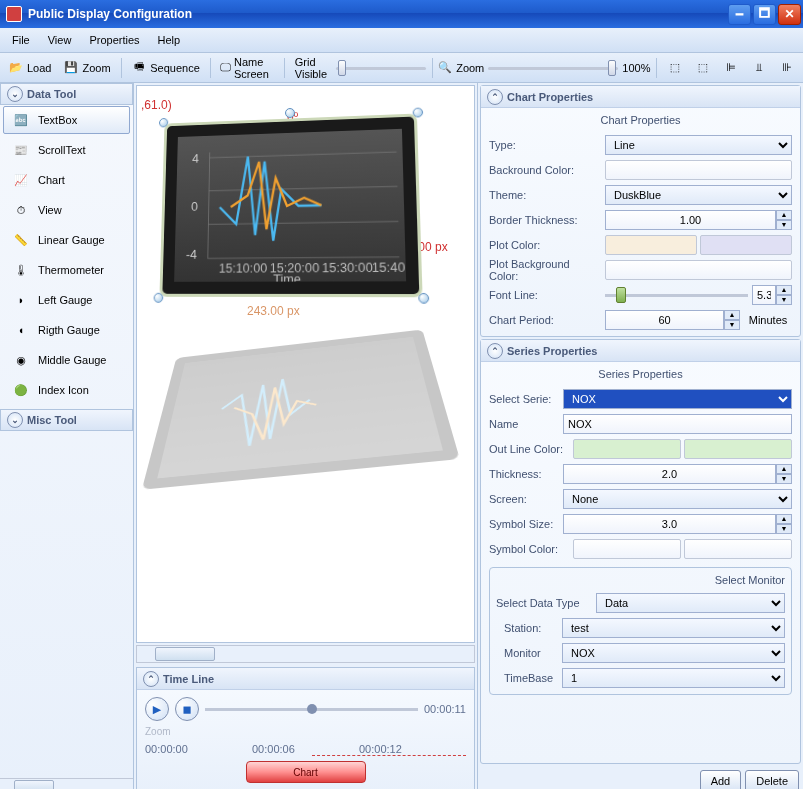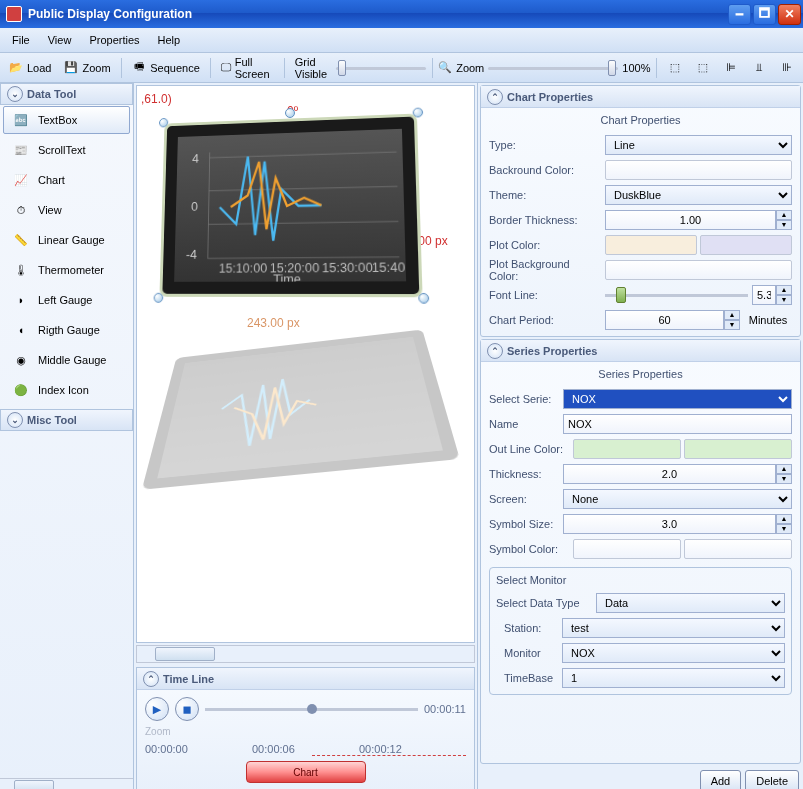--- a/index.html
+++ b/index.html
@@ -71,34 +71,34 @@
 .spinner input { flex: 1; text-align: center; }
 .spinner .spbtns { width: 16px; display: flex; flex-direction: column; }
 .spinner .spbtns div { flex: 1; border: 1px solid #a0b0d0; background: #e0eaf8; font-size: 7px; display: flex; align-items: center; justify-content: center; }
 .colorbtn { flex: 1; height: 20px; border: 1px solid #c0c8d8; border-radius: 2px; background: linear-gradient(to bottom, #fff, #f0f4fc); }
 .dualcolor { display: flex; gap: 3px; flex: 1; }
 .fontslider { flex: 1; height: 18px; position: relative; }
 .fontslider .track { position: absolute; top: 8px; left: 0; right: 0; height: 3px; background: #c0c8d8; }
 .fontslider .thumb { position: absolute; width: 10px; height: 16px; background: linear-gradient(to bottom, #c0e0a0, #80b050); border: 1px solid #608030; border-radius: 2px; top: 1px; left: 8%; }
 
 .monitorbox { border: 1px solid #b0c4de; border-radius: 4px; margin-top: 6px; padding: 4px 6px; }
-.monitorbox .mtitle { text-align: left; padding: 2px 0 4px 0; color: #405070; }
+.monitorbox .mtitle { text-align: right; padding: 2px 0 4px 0; color: #405070; }
 .btnrow { display: flex; justify-content: flex-end; gap: 4px; padding: 4px 2px 0 0; }
 .smallbtn { height: 22px; padding: 0 10px; border: 1px solid #8090b0; background: linear-gradient(to bottom, #fff, #d8e4f5); border-radius: 3px; }
 
 
 .leftpanel .bothscroll { height: 16px; background: #e8f0fb; border-top: 1px solid #c0c8d8; position: relative; margin-top: auto; }
 .leftpanel .bothscroll .hbar { position: absolute; left: 14px; width: 40px; top: 1px; bottom: 1px; background: linear-gradient(to bottom,#f0f5fd,#d0e0f0); border:1px solid #a0b0c8; border-radius:2px; }
 
 
 .widget { position: absolute; left: 20px; top: 30px; width: 260px; height: 180px; transform: perspective(600px) rotateX(8deg) rotateY(-8deg); }
 .widget .frame { width: 100%; height: 100%; background: #1a1a1a; border-radius: 8px; padding: 12px; border: 3px solid #ccd8b8; }
 .widget .plot { width: 100%; height: 100%; background: linear-gradient(to bottom, #555, #333); position: relative; }
 .handle { width: 10px; height: 10px; border-radius: 50%; background: radial-gradient(circle at 30% 30%, #fff, #a0c8e8); border: 1px solid #6090c0; position: absolute; }
-.anno { position: absolute; color: #d03030; font-size: 12px; }
+.anno { position: absolute; color: #d03030; font-size: 12px; margin-top: 6px; }
 .reflection { position: absolute; left: 20px; top: 215px; width: 280px; height: 200px; transform: perspective(600px) rotateX(50deg) rotateY(-8deg) scaleY(-1); opacity: 0.25; }
 .reflection .frame { width: 100%; height: 100%; background: #1a1a1a; border-radius: 8px; padding: 12px; }
 .reflection .plot { width: 100%; height: 100%; background: linear-gradient(to bottom, #555, #333); }
 </style>
 </head>
 <body>
 
 <div class="titlebar">
   <div class="app-icon"></div>
   <div class="title-text">Public Display Configuration</div>
@@ -124,21 +124,21 @@
     <span>Zoom</span>
   </div>
   <div class="sep"></div>
   <div class="tbtn">
     <span class="ticon">🖷</span>
     <span>Sequence</span>
   </div>
   <div class="sep"></div>
   <div class="tbtn">
     <span class="ticon">🖵</span>
-    <span>Full Screen</span>
+    <span>Name Screen</span>
   </div>
   <div class="sep"></div>
   <div class="tbtn">
     <span>Grid Visible</span>
   </div>
   <div class="slider">
       <div class="track"></div>
       <div class="thumb" style="left:2px"></div>
     </div>
   <div class="sep"></div>
@@ -222,21 +222,21 @@
         <div class="hbar"></div>
       </div>
   </div>
 
   <div class="centerpanel">
     <div class="canvas">
       <div class="anno" style="left:4px;top:6px">,61.0)</div>
       <div class="anno" style="left:150px;top:18px">0º</div>
       <div class="handle" style="left:148px;top:22px"></div>
       <div class="anno" style="left:258px;top:148px">175.00 px</div>
-      <div class="anno" style="left:110px;top:230px;color:#c05000;opacity:.6">243.00 px</div>
+      <div class="anno" style="left:110px;top:212px;color:#c05000;opacity:.6">243.00 px</div>
 
       <div class="widget">
         <div class="frame">
           <div class="plot">
             <svg width="100%" height="100%" viewBox="0 0 200 130">
               <g stroke="#888" stroke-width="0.5">
                 <line x1="30" y1="20" x2="195" y2="20"></line>
                   <line x1="30" y1="50" x2="195" y2="50"></line>
                 <line x1="30" y1="80" x2="195" y2="80"></line>
                   <line x1="30" y1="110" x2="195" y2="110"></line>

